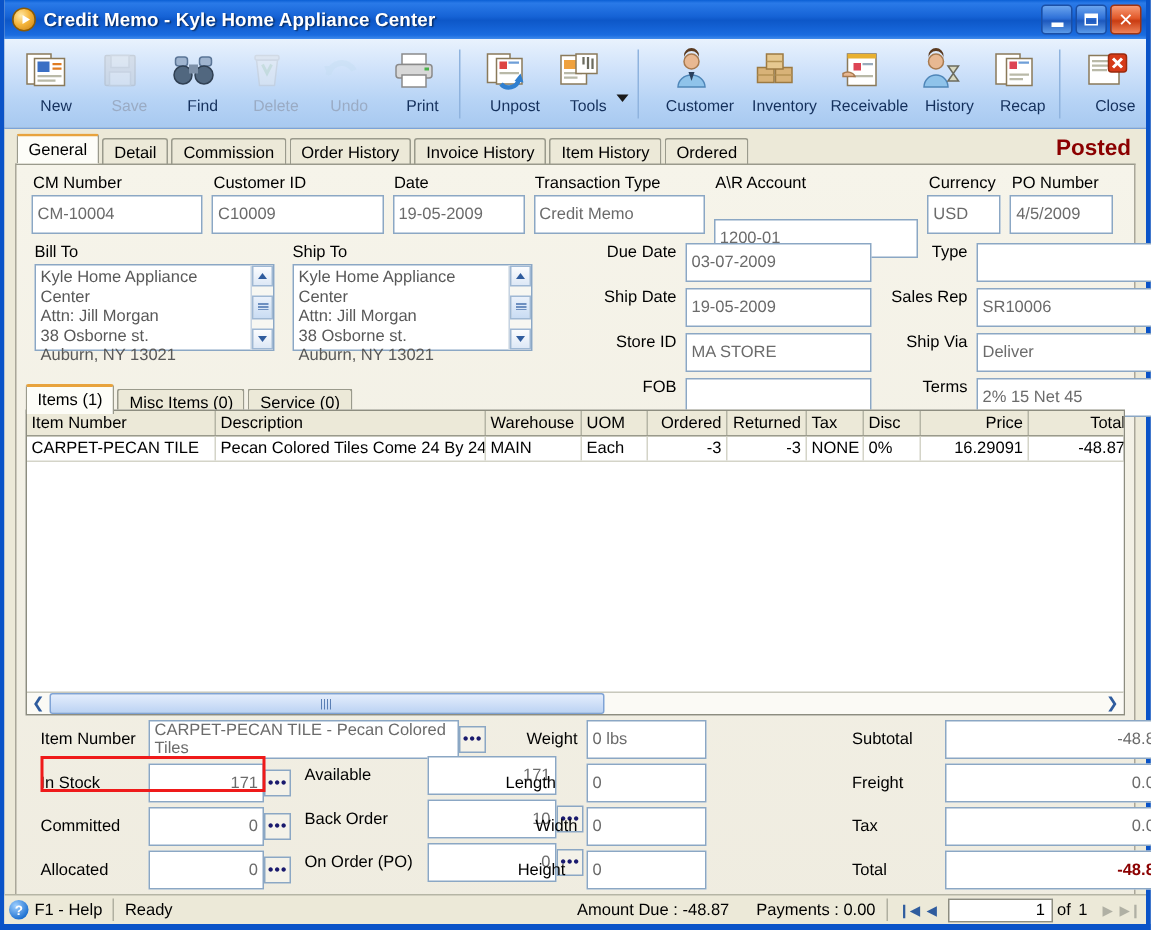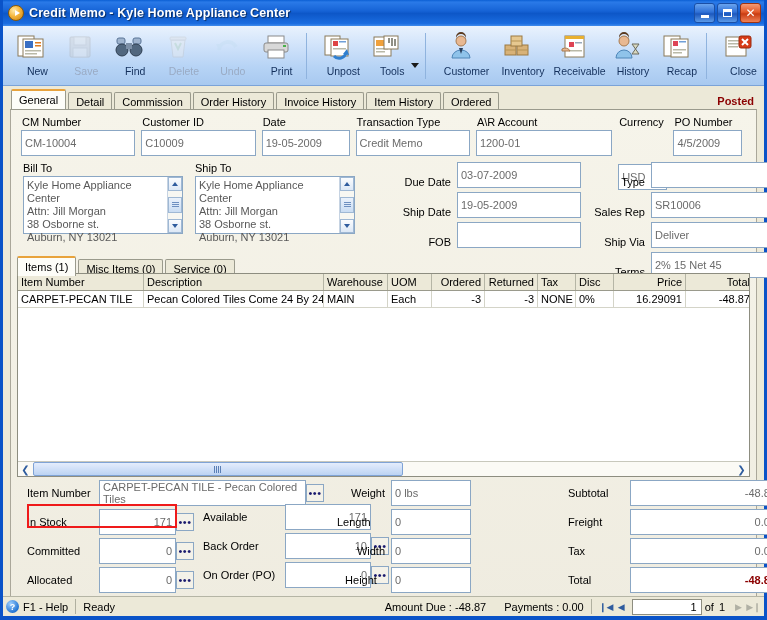--- a/index.html
+++ b/index.html
@@ -84,21 +84,21 @@
     border:1px solid #9a9a8c; border-bottom:none; background:#ece9d8;
     border-radius:2px 2px 0 0; font-size:11px; color:#000;
     display:flex; align-items:center; cursor:pointer; position:relative; top:1px;
   }
   .tab.active {
     background:#fdfdf8; border-top:2px solid #e8a33d; height:20px;
     top:0; z-index:3; font-weight:normal;
   }
   .posted {
     position:absolute; right:10px; bottom:2px;
-    color:#8b0000; font-weight:bold; font-size:11px;
+    color:#8b0000; font-weight:bold; font-size:15px;
   }
   .panel {
     margin:0 7px; border:1px solid #aaa79a; border-top:1px solid #9a9a8c;
     background:#f3f1e6; height:calc(100% - 24px); position:relative;
     background:linear-gradient(to bottom,#f6f4ea,#efece0);
   }
 
   
   .lbl { font-size:11px; color:#000; }
   .fld {
@@ -131,21 +131,21 @@
     border:1px solid #9fb8d4; display:flex;align-items:center;justify-content:center;cursor:pointer;}
   .sb-arrow { width:0;height:0;border-left:3.5px solid transparent;border-right:3.5px solid transparent; }
   .sb-up .sb-arrow { border-bottom:4px solid #2f5c9e; }
   .sb-dn .sb-arrow { border-top:4px solid #2f5c9e; }
   .sb-thumb { height:16px; margin:0 0; background:linear-gradient(to bottom,#eaf1fb,#c9dcf3);
     border:1px solid #9fb8d4; display:flex;align-items:center;justify-content:center; }
   .sb-thumb i{display:block;width:7px;height:6px;
     background:repeating-linear-gradient(to bottom,#6d8fc0 0 1px,transparent 1px 2px);}
 
   .rfields { position:absolute; left:378px; top:52px; }
-  .rf-row { display:flex; align-items:flex-end; margin-bottom:4px; }
+  .rf-row { display:flex; align-items:flex-start; margin-bottom:4px; }
   .rf-row .lbl { width:62px; text-align:right; margin-right:6px; }
   .rf2 { position:absolute; left:578px; top:52px; }
   .rf2 .rf-row .lbl { width:56px; }
 
   
   .itemtabs { position:absolute; left:6px; top:146px; display:flex; align-items:flex-end; }
   .grid {
     position:absolute; left:6px; right:6px; top:163px; height:204px;
     border:1px solid #8d8d80; background:#fff; display:flex; flex-direction:column;
   }
@@ -396,25 +396,25 @@
             <div class="fld">C10009</div>
           </div>
           <div class="f-grp" style="width: 100px;">
             <div class="lbl">Date</div>
             <div class="fld">19-05-2009</div>
           </div>
           <div class="f-grp" style="width: 130px;">
             <div class="lbl">Transaction Type</div>
             <div class="fld">Credit Memo</div>
           </div>
-          <div class="f-grp" style="width: 155px;">
+          <div class="f-grp" style="width: 155px; gap: 16px;">
             <div class="lbl">A\R Account</div>
             <div class="fld">1200-01</div>
           </div>
-          <div class="f-grp" style="width: 56px; gap: 34px;">
+          <div class="f-grp" style="width: 56px;">
             <div class="lbl">Currency</div>
             <div class="fld">USD</div>
           </div>
           <div class="f-grp" style="width: 78px;">
             <div class="lbl">PO Number</div>
             <div class="fld">4/5/2009</div>
           </div>
         </div>
 
       <div class="addr-wrap" id="addrwrap">
@@ -465,20 +465,24 @@
         </div>
 
       <div class="rfields" id="midleft">
           <div class="rf-row">
             <div class="lbl">Due Date</div>
             <div class="fld" style="width: 124px;">03-07-2009</div>
           </div>
           <div class="rf-row">
             <div class="lbl">Ship Date</div>
             <div class="fld" style="width: 124px;">19-05-2009</div>
+          </div>
+          <div class="rf-row">
+            <div class="lbl">Store ID</div>
+            <div class="fld" style="width: 124px;">MA STORE</div>
           </div>
           <div class="rf-row">
             <div class="lbl">FOB</div>
             <div class="fld" style="width: 124px;"></div>
           </div>
         </div>
       <div class="rf2" id="midright">
           <div class="rf-row">
             <div class="lbl">Type</div>
             <div class="fld" style="width: 120px;"></div>

